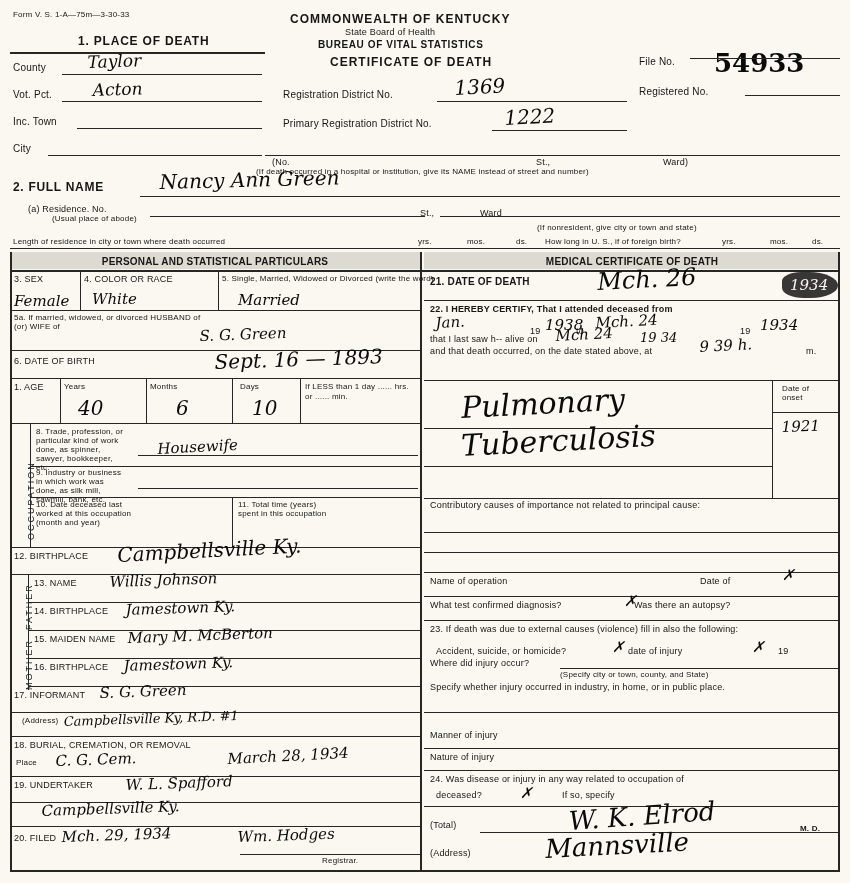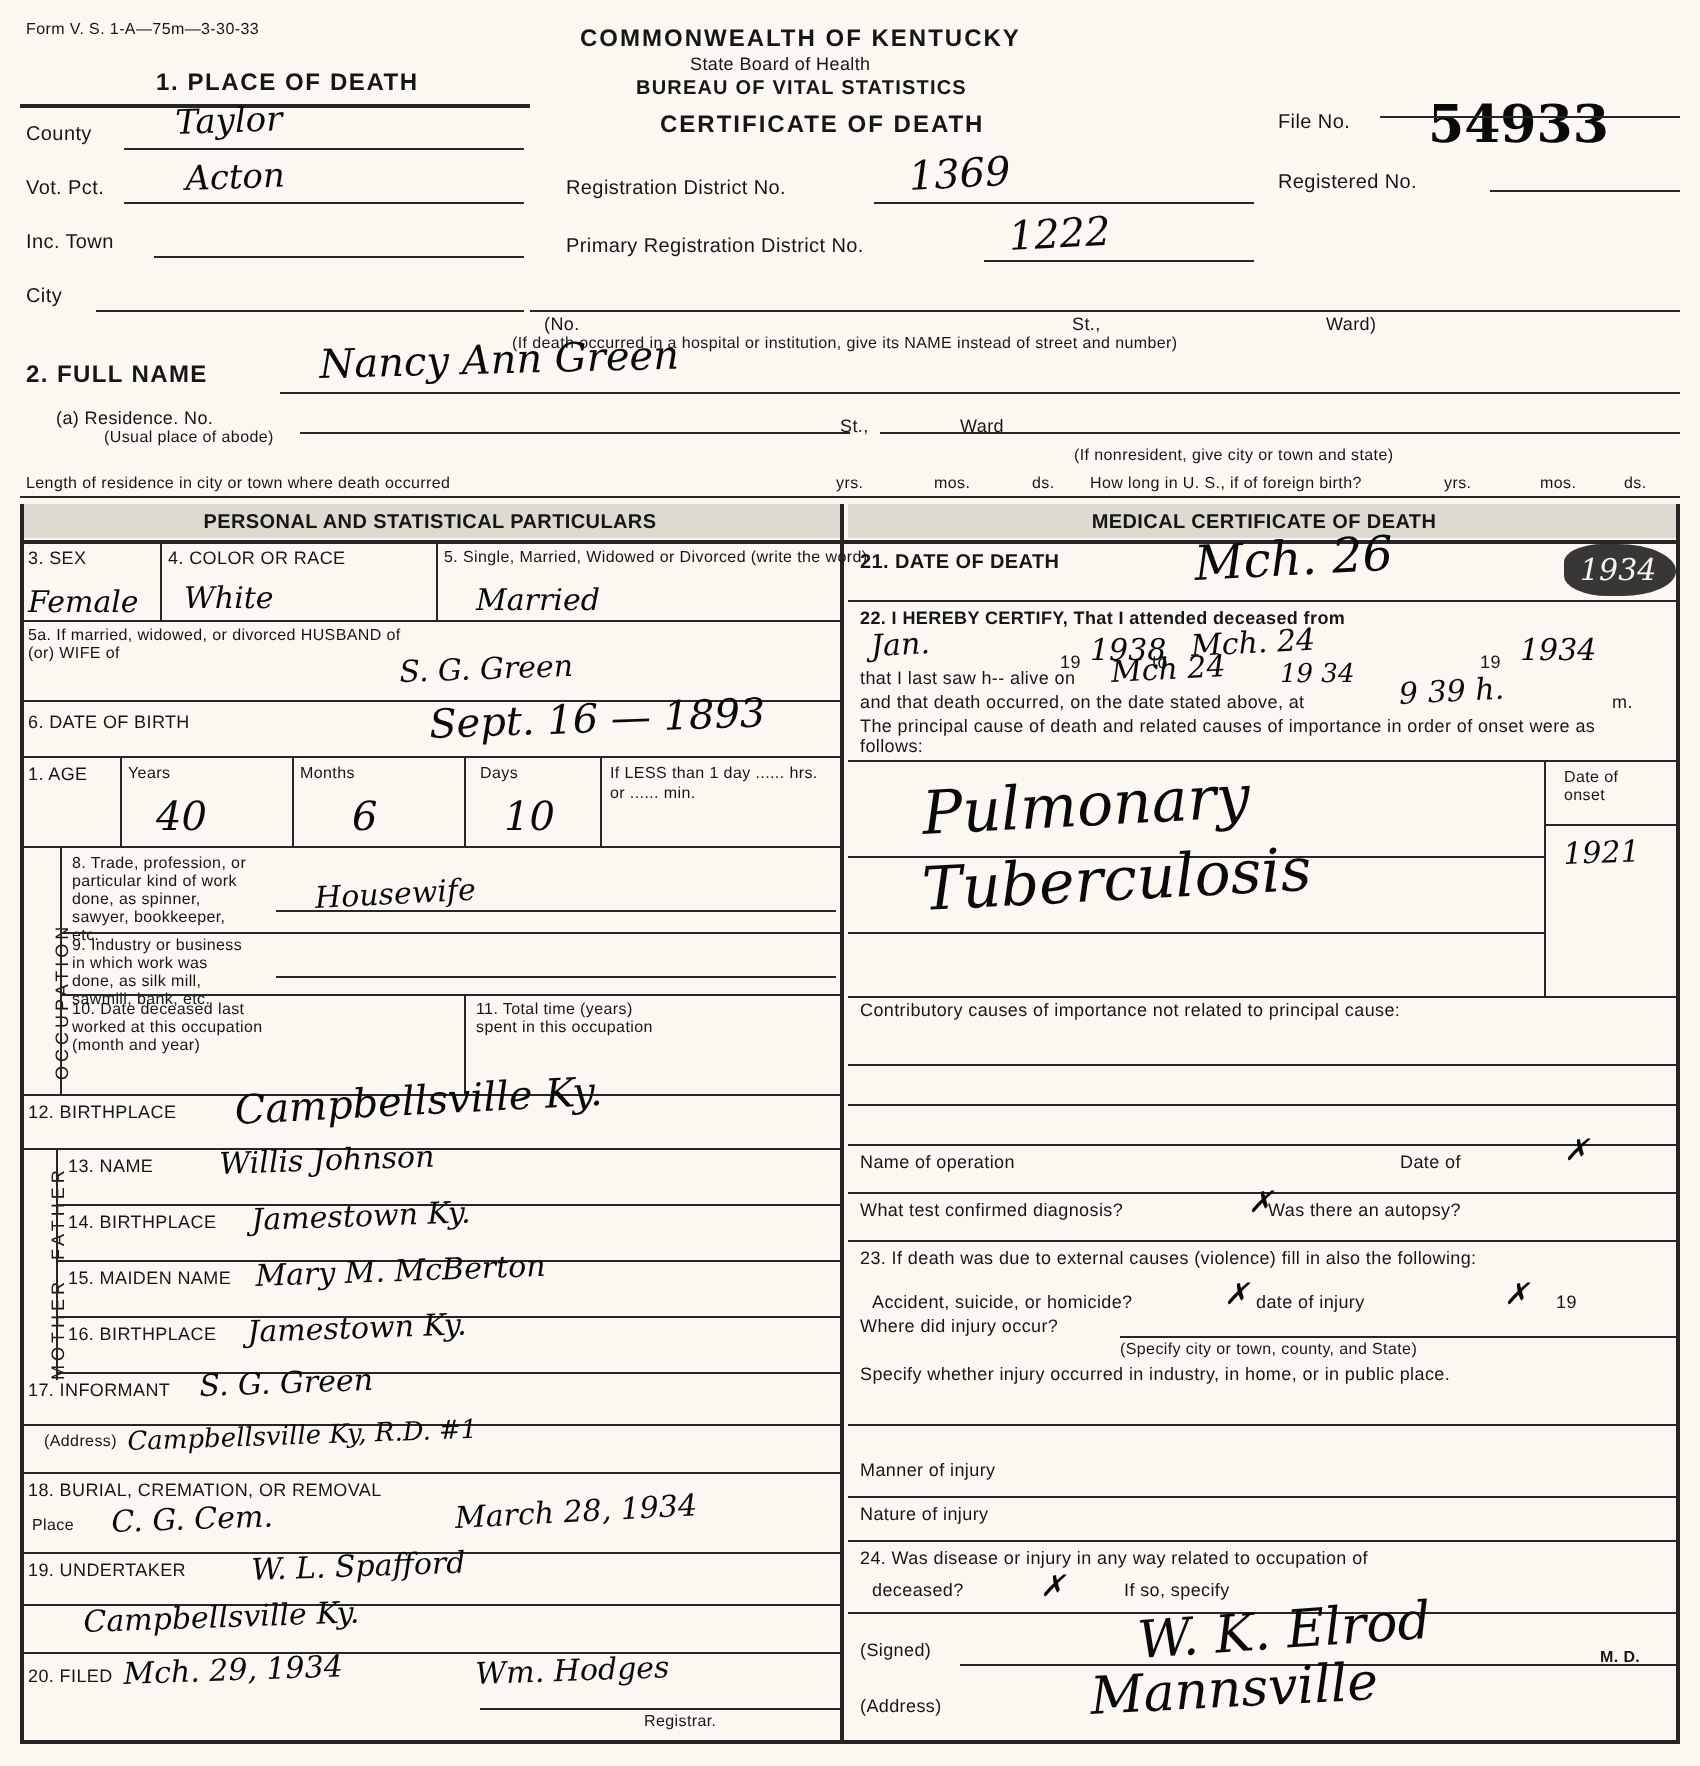--- a/index.html
+++ b/index.html
@@ -274,21 +274,20 @@
   <div class="pr sm" style="left:740px; top:326px;">19</div>
   <div class="hw hw2" style="left:760px; top:316px;">1934</div>
 
   <div class="pr sm" style="left:430px; top:334px;">that I last saw h-- alive on</div>
   <div class="hw hw2" style="left:556px; top:327px; transform:rotate(-3deg);">Mch 24</div>
   <div class="hw hw3" style="left:640px; top:330px;">19 34</div>
   <div class="pr sm" style="left:430px; top:346px;">and that death occurred, on the date stated above, at</div>
   <div class="hw hw2" style="left:700px; top:338px; transform:rotate(-3deg);">9 39 h.</div>
   <div class="pr sm" style="left:806px; top:346px;">m.</div>
 
-  <div class="pr sm" style="left:430px; top:358px; white-space:normal; width:400px; line-height:10px;">The principal cause of death and related causes of importance in order of onset were as follows:</div>
   <div class="ln h" style="left:424px; top:380px; width:414px;"></div>
 
   <div class="ln v" style="left:772px; top:380px; height:118px;"></div>
   <div class="pr tiny" style="left:782px; top:384px; white-space:normal; width:50px; line-height:9px;">Date of onset</div>
   <div class="ln h" style="left:772px; top:412px; width:66px;"></div>
   <div class="hw hw2" style="left:782px; top:418px; transform:rotate(-2deg);">1921</div>
 
   <div class="hw hw4" style="left:462px; top:390px; font-size:30px; transform:rotate(-3deg);">Pulmonary</div>
   <div class="ln h" style="left:424px; top:428px; width:348px;"></div>
   <div class="hw hw4" style="left:462px; top:428px; font-size:30px; transform:rotate(-3deg);">Tuberculosis</div>
@@ -326,20 +325,20 @@
   <div class="ln h" style="left:424px; top:748px; width:414px;"></div>
   <div class="pr sm" style="left:430px; top:752px;">Nature of injury</div>
   <div class="ln h" style="left:424px; top:770px; width:414px;"></div>
 
   <div class="pr sm" style="left:430px; top:774px;">24. Was disease or injury in any way related to occupation of</div>
   <div class="pr sm" style="left:436px; top:790px;">deceased?</div>
   <div class="hw hw2" style="left:520px; top:784px;">✗</div>
   <div class="pr sm" style="left:562px; top:790px;">If so, specify</div>
   <div class="ln h" style="left:424px; top:806px; width:414px;"></div>
 
-  <div class="pr sm" style="left:430px; top:820px;">(Signed)</div>
+  <div class="pr sm" style="left:430px; top:820px;">(Total)</div>
   <div class="hw hw4" style="left:570px; top:806px; font-size:26px; transform:rotate(-4deg);">W. K. Elrod</div>
   <div class="pr tiny" style="left:800px; top:824px;font-weight:bold;">M. D.</div>
   <div class="ln h" style="left:480px; top:832px; width:358px;"></div>
   <div class="pr sm" style="left:430px; top:848px;">(Address)</div>
   <div class="hw hw4" style="left:546px; top:834px; font-size:26px; transform:rotate(-3deg);">Mannsville</div>
 
 </div>
 
 </body></html>

